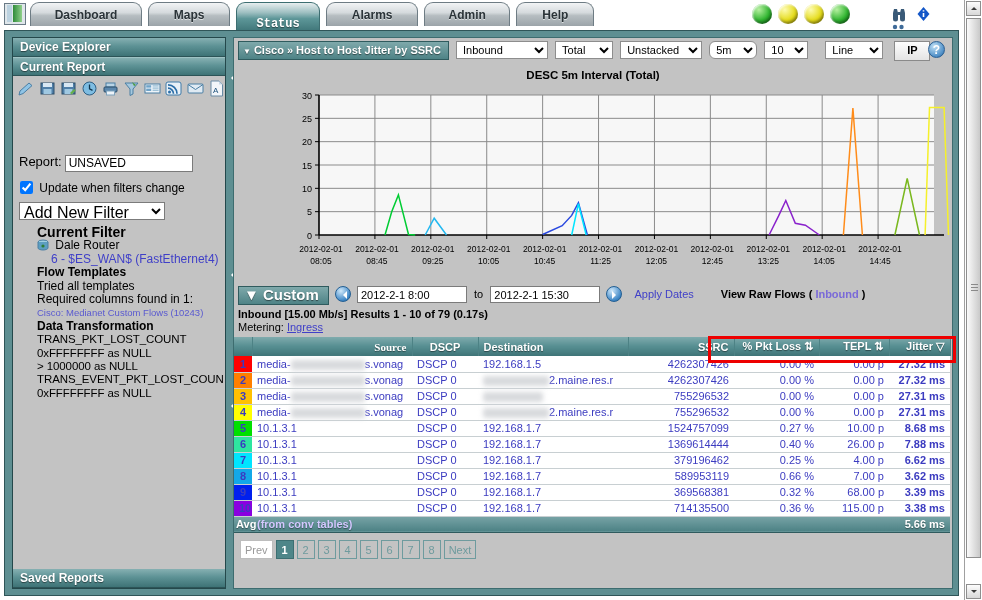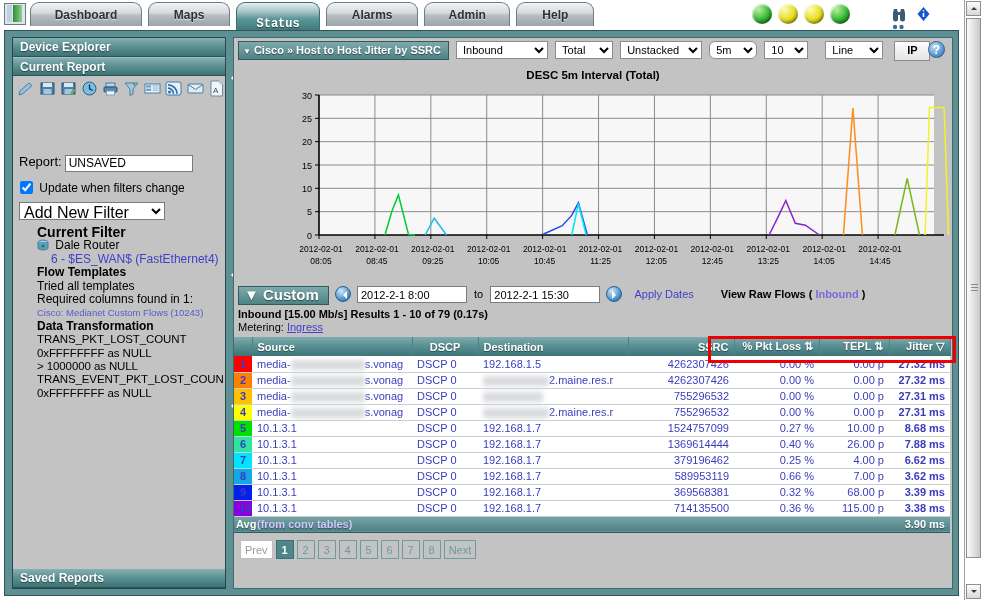--- a/index.html
+++ b/index.html
@@ -134,21 +134,21 @@
   .metline a{color:#4040c8;}
 
   
   table.grid{border-collapse:collapse;width:716px;table-layout:fixed;}
   table.grid th{
     background:linear-gradient(180deg,#7fabad 0%,#578f92 48%,#3f7477 100%);
     height:19px;font-size:11px;font-weight:bold;color:#fff;padding:0 5px;
     border-right:1px solid #4d8285;text-shadow:0 1px 1px rgba(0,0,0,.45);
     box-sizing:border-box;white-space:nowrap;cursor:pointer;
   }
-  th.src{color:#33ff33;text-align:left;}
+  th.src{color:#33ff33;text-align:right;font-family:Liberation Serif, serif;}
   th.dst{color:#4f7dff;text-align:left;}
   th.ctr{text-align:center;}
   th.rt{text-align:right;}
   table.grid td{height:16px;font-size:11px;padding:0 5px;border-bottom:1px solid #c8cfd2;
                 background:#fff;color:#3b3bc0;white-space:nowrap;box-sizing:border-box;}
   td.idx{padding:0;text-align:center;color:#000;font-size:9px;font-weight:bold;width:18px;}
   td.num{color:#000;text-align:right;}
   td.jit{color:#000;text-align:right;font-weight:bold;background:#e9f2f3;}
   .blur{display:inline-block;background:#d8dadd;color:transparent;border-radius:2px;
         filter:blur(2.4px);vertical-align:-2px;height:10px;}
@@ -562,21 +562,21 @@
                 <td>DSCP 0</td>
                 <td>192.168.1.7</td>
                 <td class="num" style="color: rgb(59, 59, 192);">714135500</td>
                 <td class="num">0.36 %</td>
                 <td class="num">115.00 p</td>
                 <td class="jit">3.38 ms</td>
               </tr>
               <tr class="avg">
                 <td colspan="1" style="padding: 0px 2px; font-size: 11px;">Avg</td>
                 <td colspan="6" class="lnk">(from conv tables)</td>
-                <td style="text-align: right;">3.90 ms</td>
+                <td style="text-align: right;">5.66 ms</td>
               </tr>
             </tbody>
         </table>
         <div class="redbox" style="left:474px;top:-1px;width:242px;height:21px;"></div>
       </div>
 
       <div class="pager" id="pager"><span class="pg prev">Prev</span><span class="pg cur">1</span><span class="pg">2</span><span class="pg">3</span><span class="pg">4</span><span class="pg">5</span><span class="pg">6</span><span class="pg">7</span><span class="pg">8</span><span class="pg">Next</span></div>
     </div>
   </div>
 

